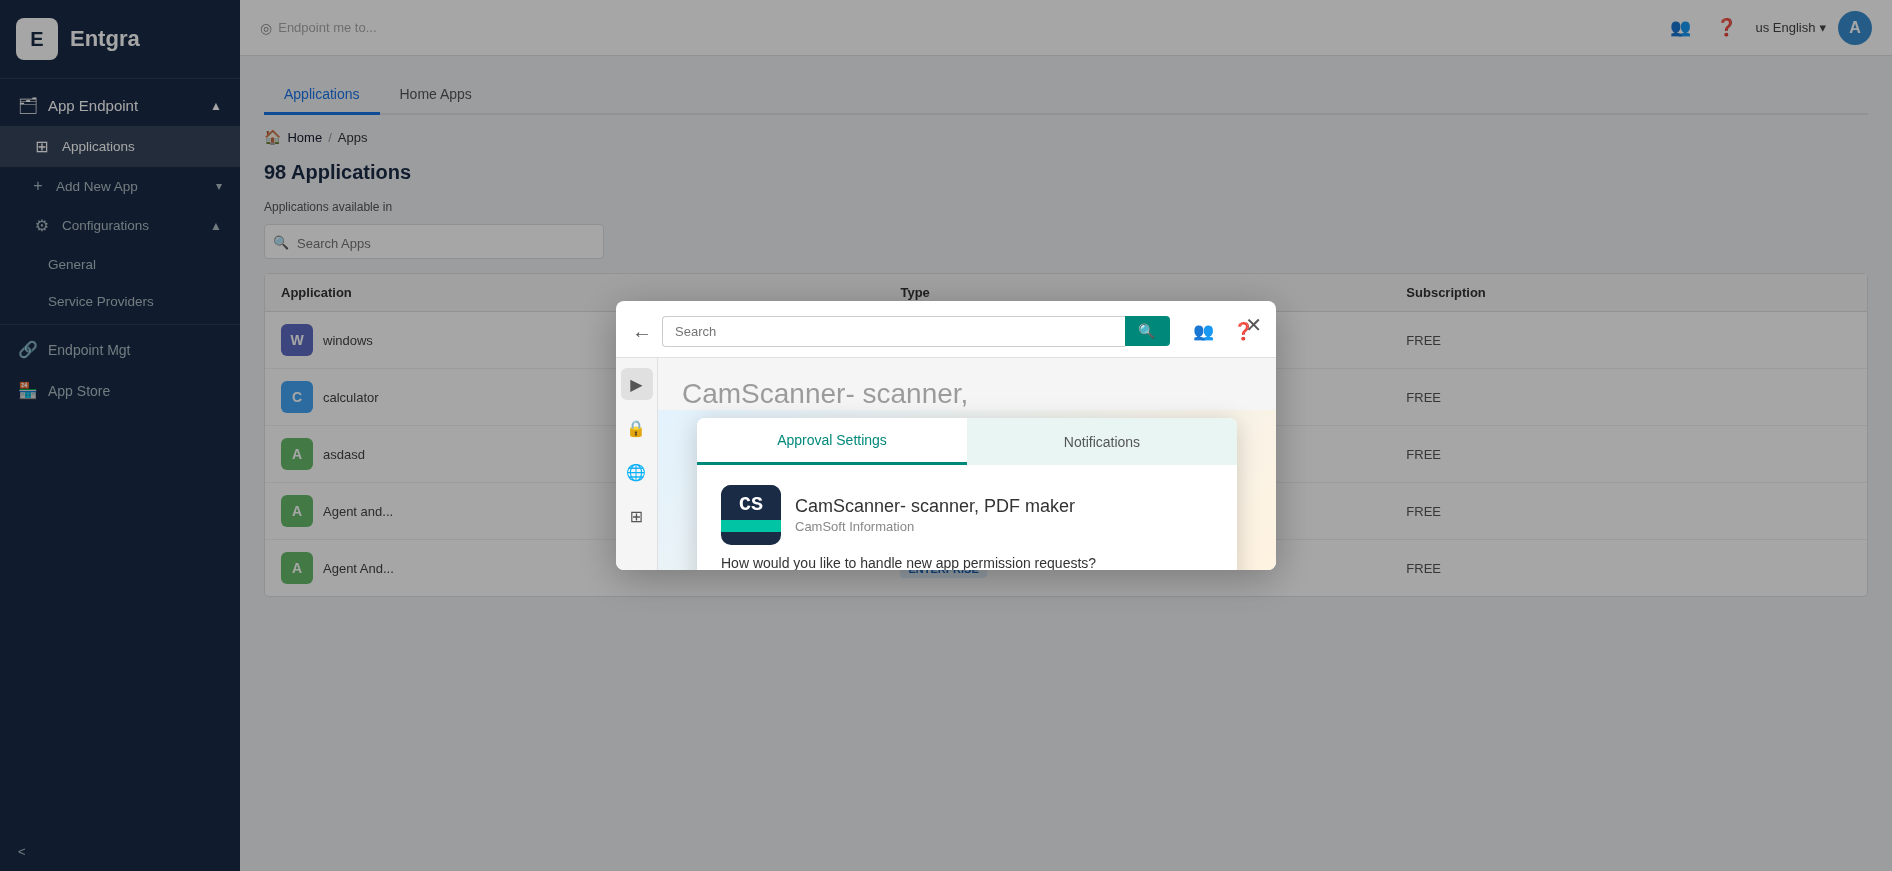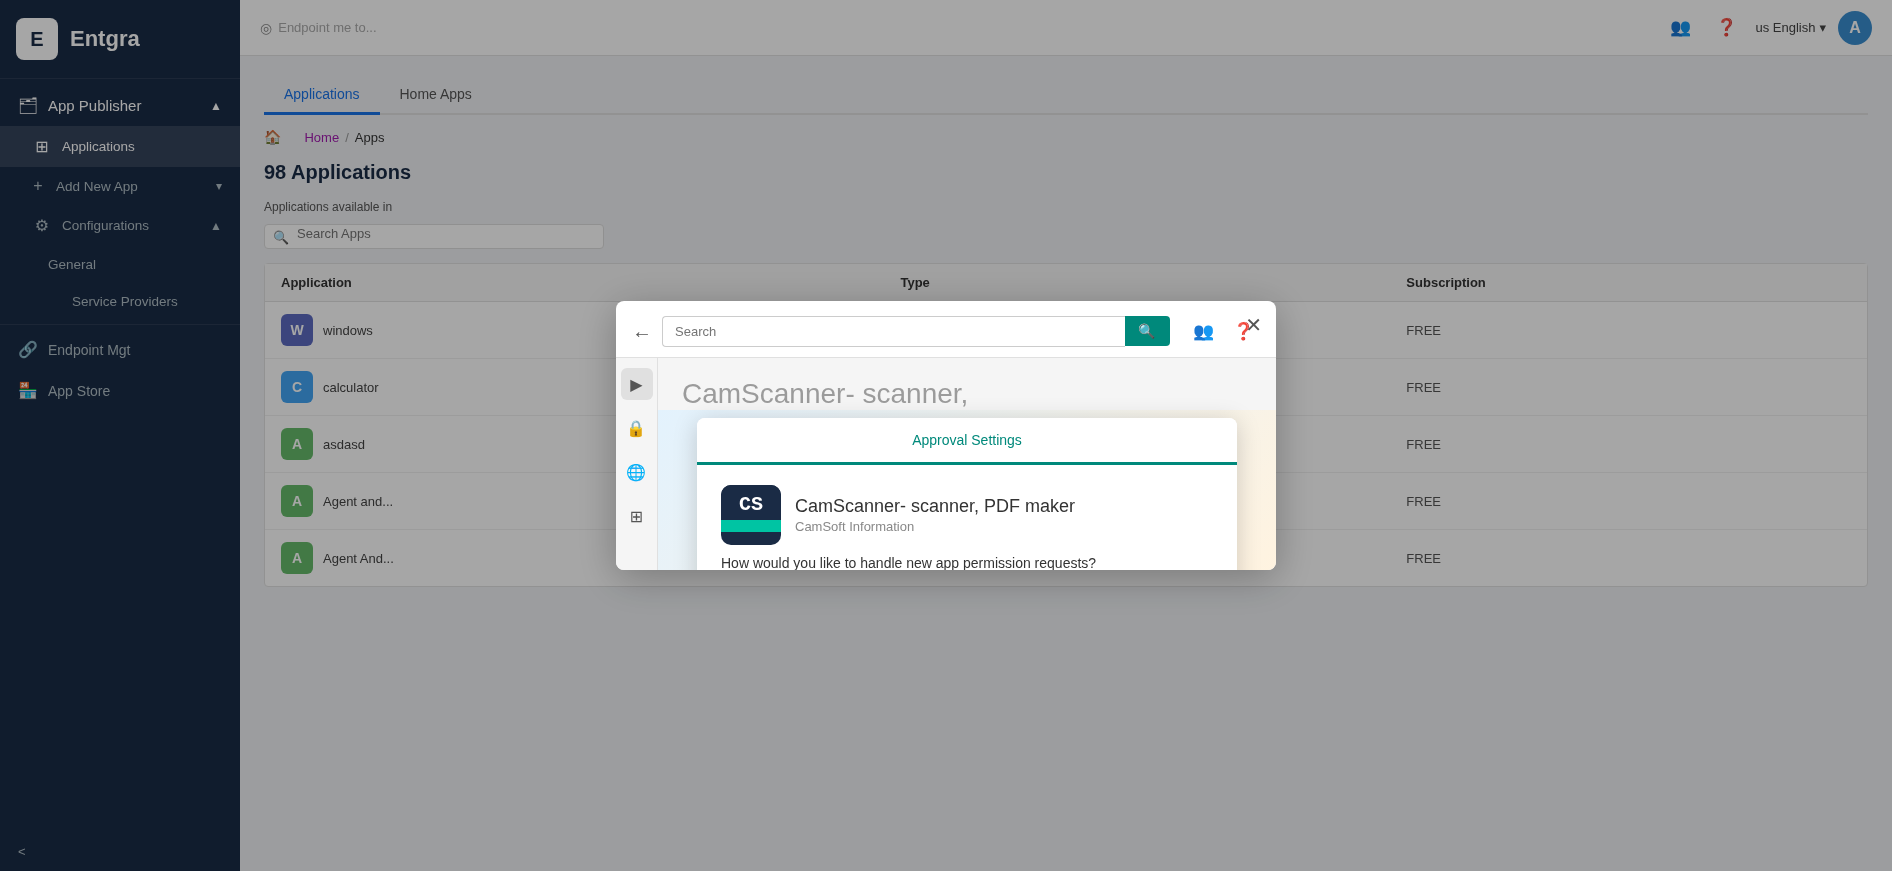--- a/index.html
+++ b/index.html
@@ -225,21 +225,21 @@
       gap: 8px;
       margin-bottom: 14px;
     }
     .search-input-wrapper {
       position: relative;
       flex: 1;
       max-width: 340px;
     }
     .search-input-wrapper input {
       width: 100%;
-      padding: 1px 10px 7px 32px;
+      padding: 11px 10px 7px 32px;
       border: 1px solid #ddd;
       border-radius: 4px;
       font-size: 13px;
       color: #333;
       outline: none;
     }
     .search-icon-inside {
       position: absolute;
       left: 9px;
       top: 50%;
@@ -552,21 +552,21 @@
     <div class="logo-icon">
       <span>E</span>
     </div>
     <span class="logo-text">Entgra</span>
   </div>
 
   <div class="sidebar-section">
 
     <div class="sidebar-item parent">
       <span class="sidebar-icon">🗂</span>
-      <span>App Publisher</span>
+      <span>App Endpoint</span>
       <span class="sidebar-chevron">▲</span>
     </div>
 
     <div class="sidebar-item sub-item selected-sub">
       <span class="sidebar-icon">⊞</span>
       <span>Applications</span>
     </div>
 
     <div class="sidebar-add-item">
       <span class="sidebar-icon">+</span>
@@ -578,21 +578,21 @@
       <span class="sidebar-icon">⚙</span>
       <span>Configurations</span>
       <span class="sidebar-chevron">▲</span>
     </div>
 
     <div class="sidebar-item sub-item" style="padding-left:48px;">
       <span>General</span>
     </div>
 
 
-    <div class="sidebar-item sub-item" style="padding-left:72px;text-align:right;">
+    <div class="sidebar-item sub-item" style="padding-left:48px;text-align:right;">
       <span>Service Providers</span>
     </div>
 
     <div class="sidebar-divider"></div>
 
     <div class="sidebar-item">
       <span class="sidebar-icon">🔗</span>
       <span>Endpoint Mgt</span>
     </div>
 
@@ -625,21 +625,21 @@
 
   <div class="content">
 
     <div class="tab-bar">
       <div class="tab-item active">Applications</div>
       <div class="tab-item">Home Apps</div>
     </div>
 
     <div class="breadcrumb">
       <span class="breadcrumb-home">🏠</span>
-      <span style="color:#a21caf;cursor:pointer;margin-left:17px;">Home</span>
+      <span style="color:#0f172a;cursor:pointer;">Home</span>
       <span class="breadcrumb-separator">/</span>
       <span class="breadcrumb-current">Apps</span>
     </div>
 
     <div class="stats-bar">
       <span class="stats-count">98 Applications</span>
     </div>
 
     <div style="font-size:12px;color:#555;margin-bottom:10px;">Applications available in</div>
 
@@ -749,20 +749,21 @@
         </div>
 
         <div class="app-banner">
           <span style="font-size:18px;color:#888;opacity:0.4;">SCAN ANYTHING TO PDF</span>
         </div>
 
         <div class="inner-dialog">
 
           <div class="inner-dialog-tabs">
             <button class="inner-tab active">Approval Settings</button>
+            <button class="inner-tab">Notifications</button>
           </div>
 
           <div class="app-info-row">
             <div class="app-cs-icon">
               <div class="app-cs-top">CS</div>
               <div class="app-cs-bottom"></div>
             </div>
             <div class="app-name-block">
               <span class="app-dialog-name">CamScanner- scanner, PDF maker</span>
               <span class="app-dialog-publisher">CamSoft Information</span>

